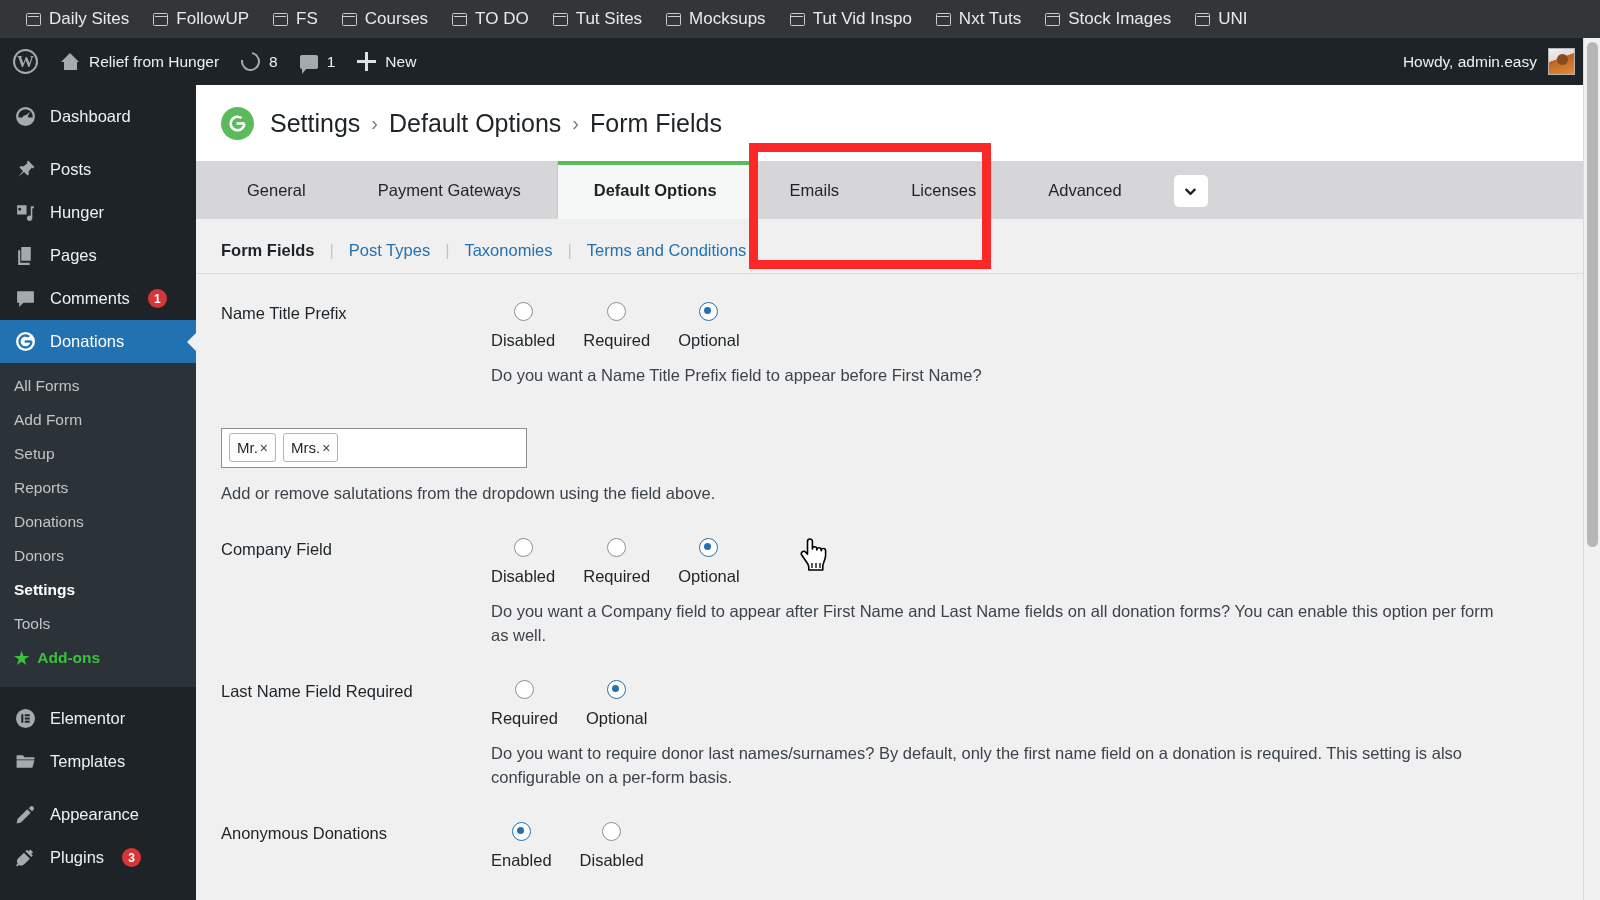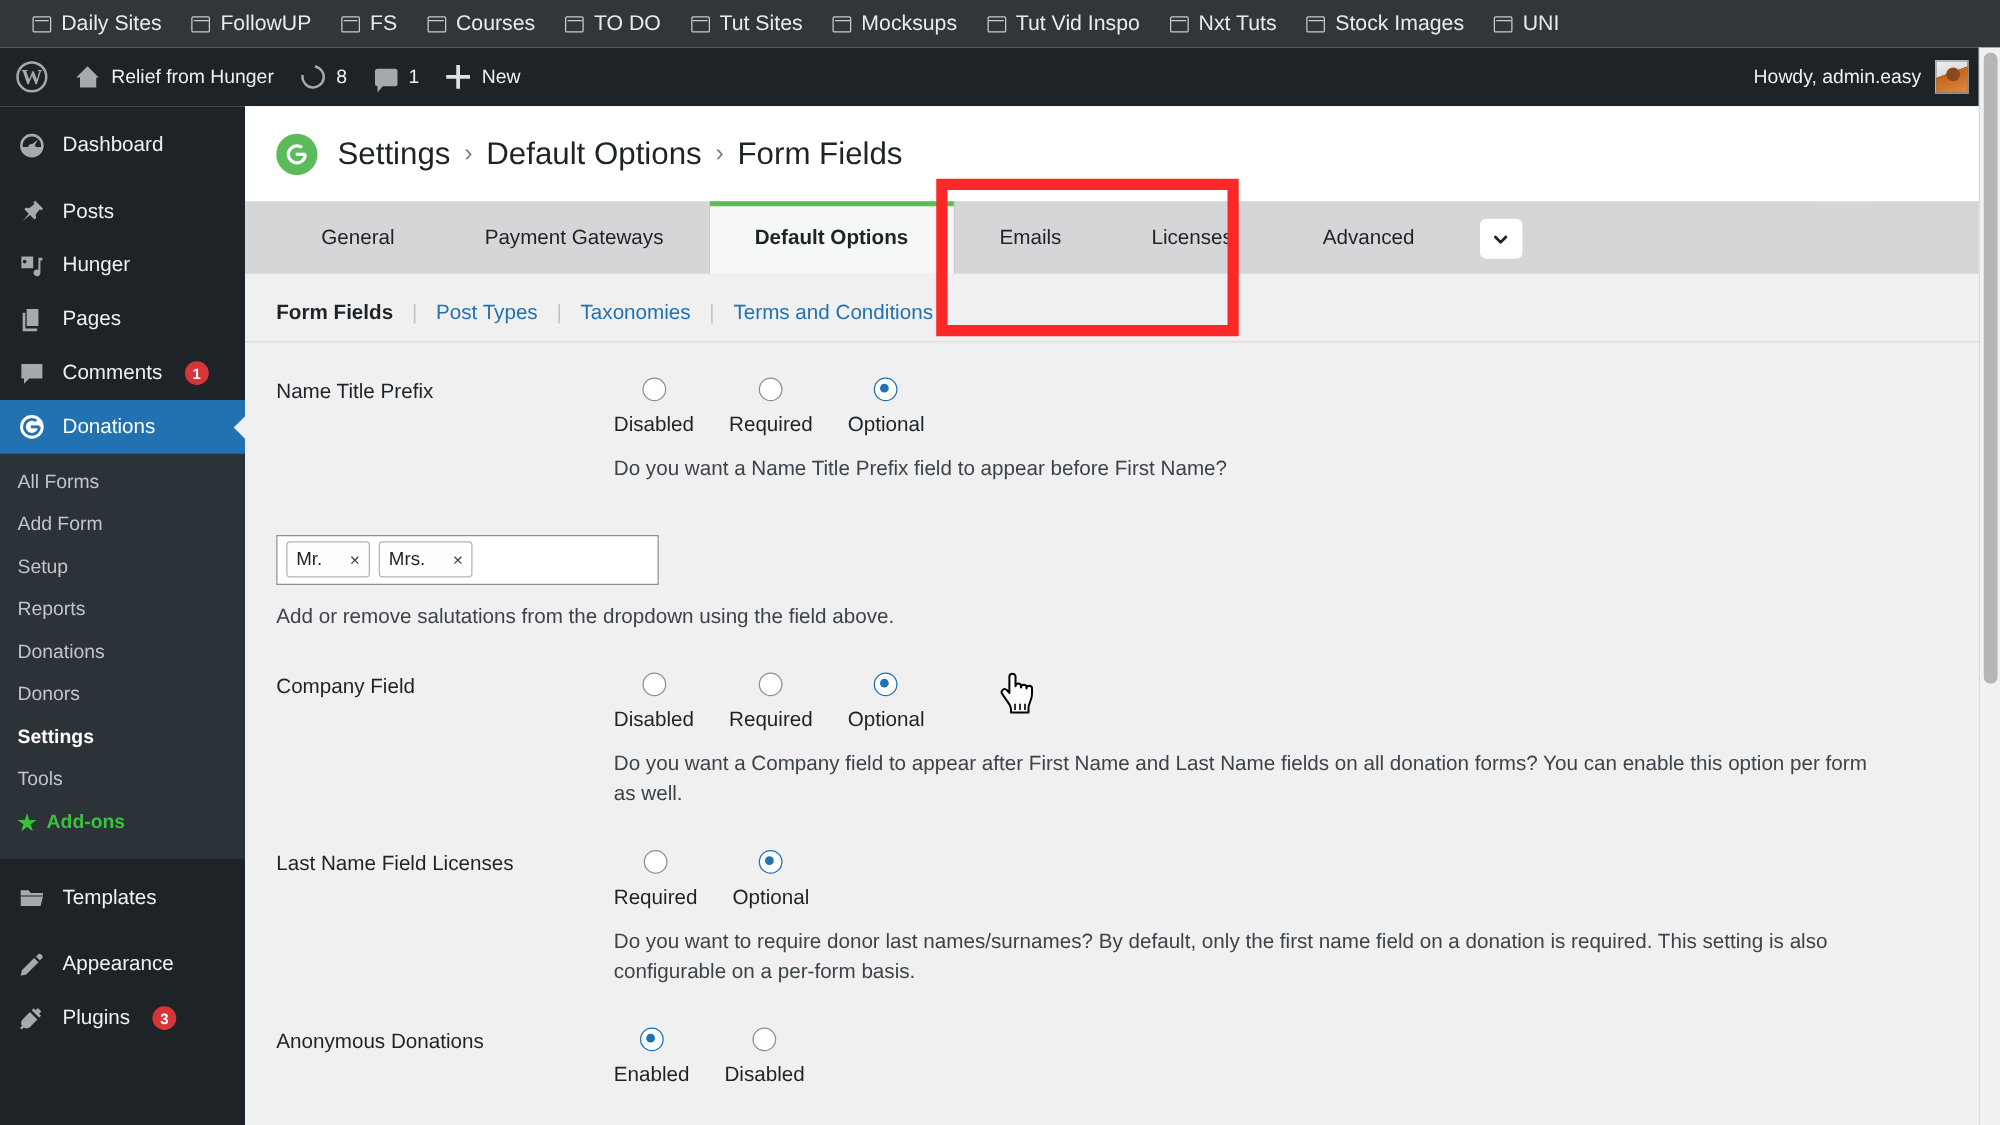--- a/index.html
+++ b/index.html
@@ -282,21 +282,21 @@
     border-left: 45px solid #fff;
     border-bottom: 40px solid transparent;
   }
 
   
   #tab-bar {
     background: #d6d6d8;
     height: 58px;
     display: flex;
     align-items: flex-end;
-    padding-left: 25px;
+    padding-left: 15px;
     position: relative;
   }
   .nav-tab {
     height: 58px;
     display: flex;
     align-items: center;
     padding: 0 36px;
     font-size: 16.5px;
     color: #1d2327;
     cursor: pointer;
@@ -411,21 +411,21 @@
     background: #fff;
     border: 1px solid #8c8f94;
     display: flex;
     align-items: center;
     gap: 7px;
     padding: 0 7px;
   }
   .tag-chip {
     display: flex;
     align-items: center;
-    gap: 22px;
+    gap: 2px;
     border: 1px solid #b4b4b4;
     border-radius: 3px;
     background: #fdfdfd;
     padding: 5px 7px;
     font-size: 15px;
     color: #1d2327;
     cursor: pointer;
   }
   .tag-x { font-size: 14px; color: #3c434a; }
 
@@ -614,20 +614,32 @@
       <span class="submenu-item current">Settings</span>
       <span class="submenu-item">Tools</span>
       <span class="submenu-item addons">
         <span class="star-ico">★</span>
         <span>Add-ons</span>
       </span>
     </div>
 
     <div class="menu-sep"></div>
 
+    <div class="menu-top">
+      <span class="menu-ico">
+        <svg viewBox="0 0 20 20">
+            <circle cx="10" cy="10" r="9" fill="#a7aaad"></circle>
+            <rect x="6" y="6" width="1.9" height="8" fill="#1d2327"></rect>
+            <rect x="9.3" y="6" width="4.7" height="1.9" fill="#1d2327"></rect>
+            <rect x="9.3" y="9.1" width="4.7" height="1.9" fill="#1d2327"></rect>
+            <rect x="9.3" y="12.1" width="4.7" height="1.9" fill="#1d2327"></rect>
+          </svg>
+      </span>
+      <span>Elementor</span>
+    </div>
 
     <div class="menu-top">
       <span class="menu-ico">
         <svg viewBox="0 0 20 20">
             <path d="M1.5 4h6l1.6 2h9.4v2H1.5V4zm0 4.8h17L16.6 16H1.5V8.8z"></path>
           </svg>
       </span>
       <span>Templates</span>
     </div>
 
@@ -763,21 +775,21 @@
             <label class="radio-opt">
               <span class="radio-dot checked"></span>
               <span>Optional</span>
             </label>
           </div>
           <div class="field-desc">Do you want a Company field to appear after First Name and Last Name fields on all donation forms? You can enable this option per form as well.</div>
         </div>
       </div>
 
       <div class="setting-row" style="padding-top:32px">
-        <div class="setting-label">Last Name Field Licenses</div>
+        <div class="setting-label">Last Name Field Required</div>
         <div class="setting-field">
           <div class="radio-group">
             <label class="radio-opt">
               <span class="radio-dot"></span>
               <span>Required</span>
             </label>
             <label class="radio-opt">
               <span class="radio-dot checked"></span>
               <span>Optional</span>
             </label>

